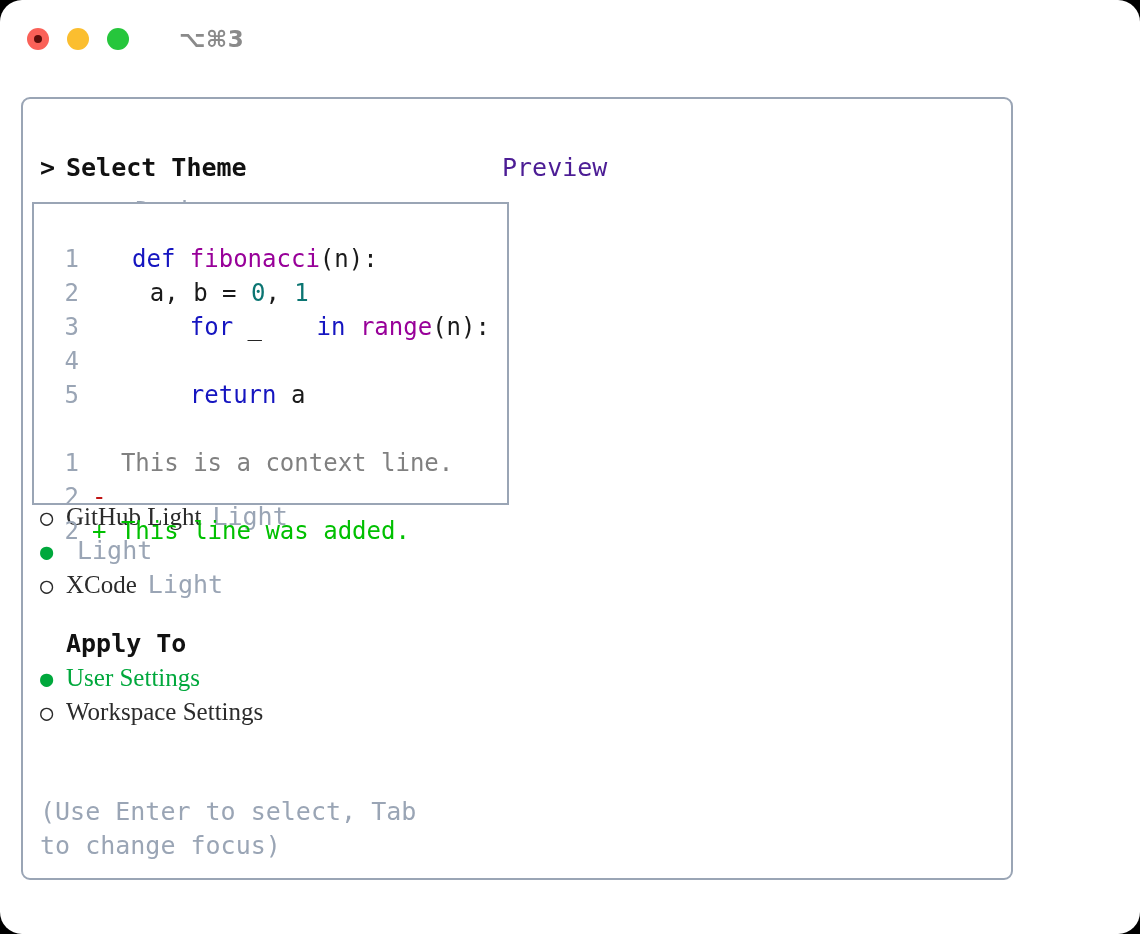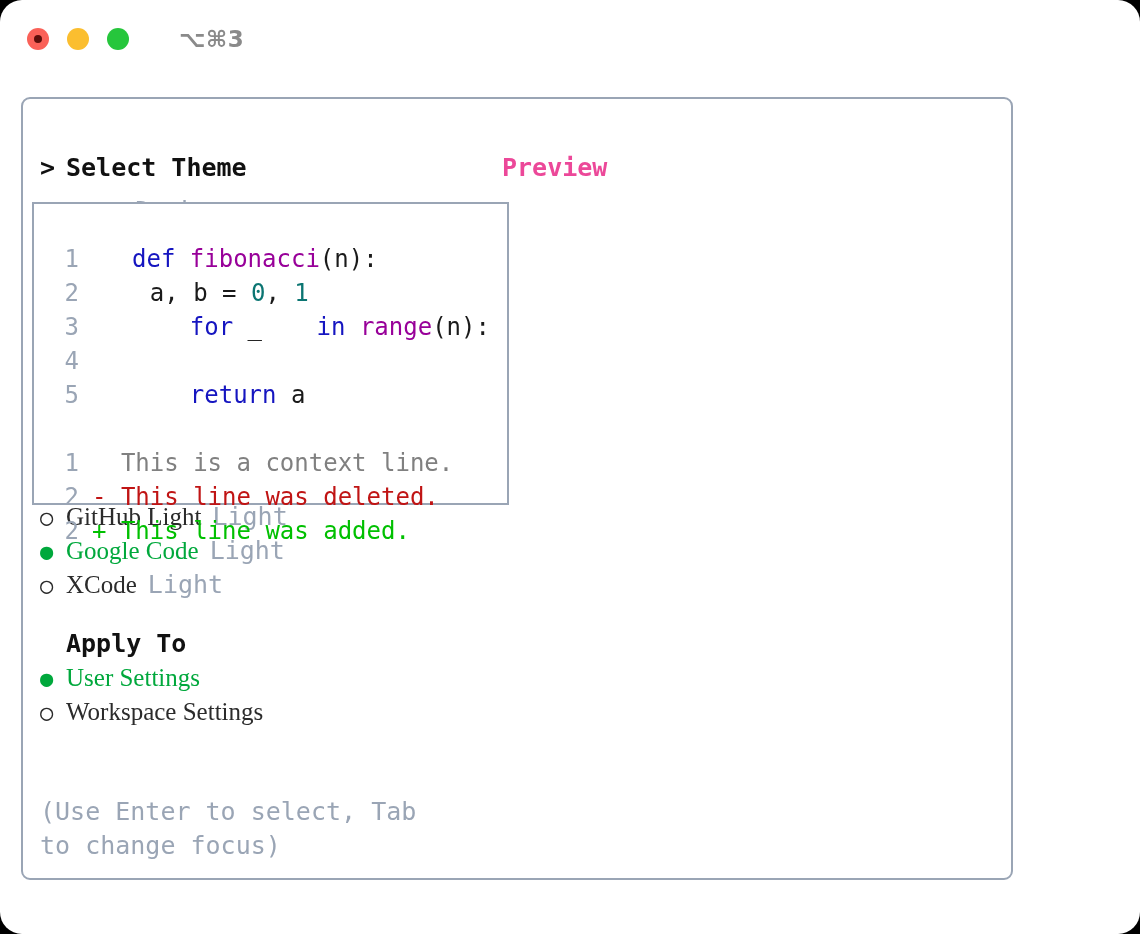--- a/index.html
+++ b/index.html
@@ -139,22 +139,22 @@
 
   
   .right-col {
     position: absolute;
     left: 479px;
     top: 52px;
     width: 490px;
   }
   .preview-title {
     font-size: 25px;
-    font-weight: 700;
-    color: #ec4899;
+    font-weight: 400;
+    color: #4c1d95;
     line-height: 34px;
   }
   .preview-box {
     position: absolute;
     left: 9px;
     top: 103px;
     width: 477px;
     height: 303px;
     border: 2px solid #9aa5b5;
     box-sizing: border-box;
@@ -262,21 +262,20 @@
               <span class="item-name">Default Light</span>
               <span class="item-kind">Light</span>
             </div>
             <div class="row">
               <span class="marker">○</span>
               <span class="item-name">GitHub Light</span>
               <span class="item-kind">Light</span>
             </div>
             <div class="row">
               <span class="marker sel">●</span>
-              <span class="item-name selected">Google Code</span>
               <span class="item-kind">Light</span>
             </div>
             <div class="row">
               <span class="marker">○</span>
               <span class="item-name">XCode</span>
               <span class="item-kind">Light</span>
             </div>
           </div>
 
         <div class="group-gap"></div>
@@ -309,21 +308,21 @@
           <div id="code-lines">
               <div class="code-line"><span class="lineno">1</span><span class="code-text"><span class="tok-kw">def </span><span class="tok-fn">fibonacci</span><span class="tok-plain">(n):</span></span></div>
               <div class="code-line"><span class="lineno">2</span><span class="code-text"><span class="tok-plain">    a, b = </span><span class="tok-num">0</span><span class="tok-plain">, </span><span class="tok-num">1</span></span></div>
               <div class="code-line"><span class="lineno">3</span><span class="code-text"><span class="tok-plain">    </span><span class="tok-kw">for</span><span class="tok-plain"> _ </span><span class="tok-kw">in</span><span class="tok-plain"> </span><span class="tok-fn">range</span><span class="tok-plain">(n):</span></span></div>
               <div class="code-line"><span class="lineno">4</span></div>
               <div class="code-line"><span class="lineno">5</span><span class="code-text"><span class="tok-plain">    </span><span class="tok-kw">return</span><span class="tok-plain"> a</span></span></div>
             </div>
           <div class="diff-gap"></div>
           <div id="diff-lines">
               <div class="code-line"><span class="lineno">1</span><span class="tok-ctx">  </span><span class="tok-ctx">This is a context line.</span></div>
-              <div class="code-line"><span class="lineno">2</span><span class="tok-del">- </span><span class="tok-del">This line was deleted.</span></div>
+              <div class="code-line"><span class="lineno">2</span><span class="tok-del">- </span></div>
               <div class="code-line"><span class="lineno">2</span><span class="tok-add">+ </span><span class="tok-add">This line was added.</span></div>
             </div>
         </div>
       </div>
 
     </div>
   </div>
 </div>
 
 </body></html>

